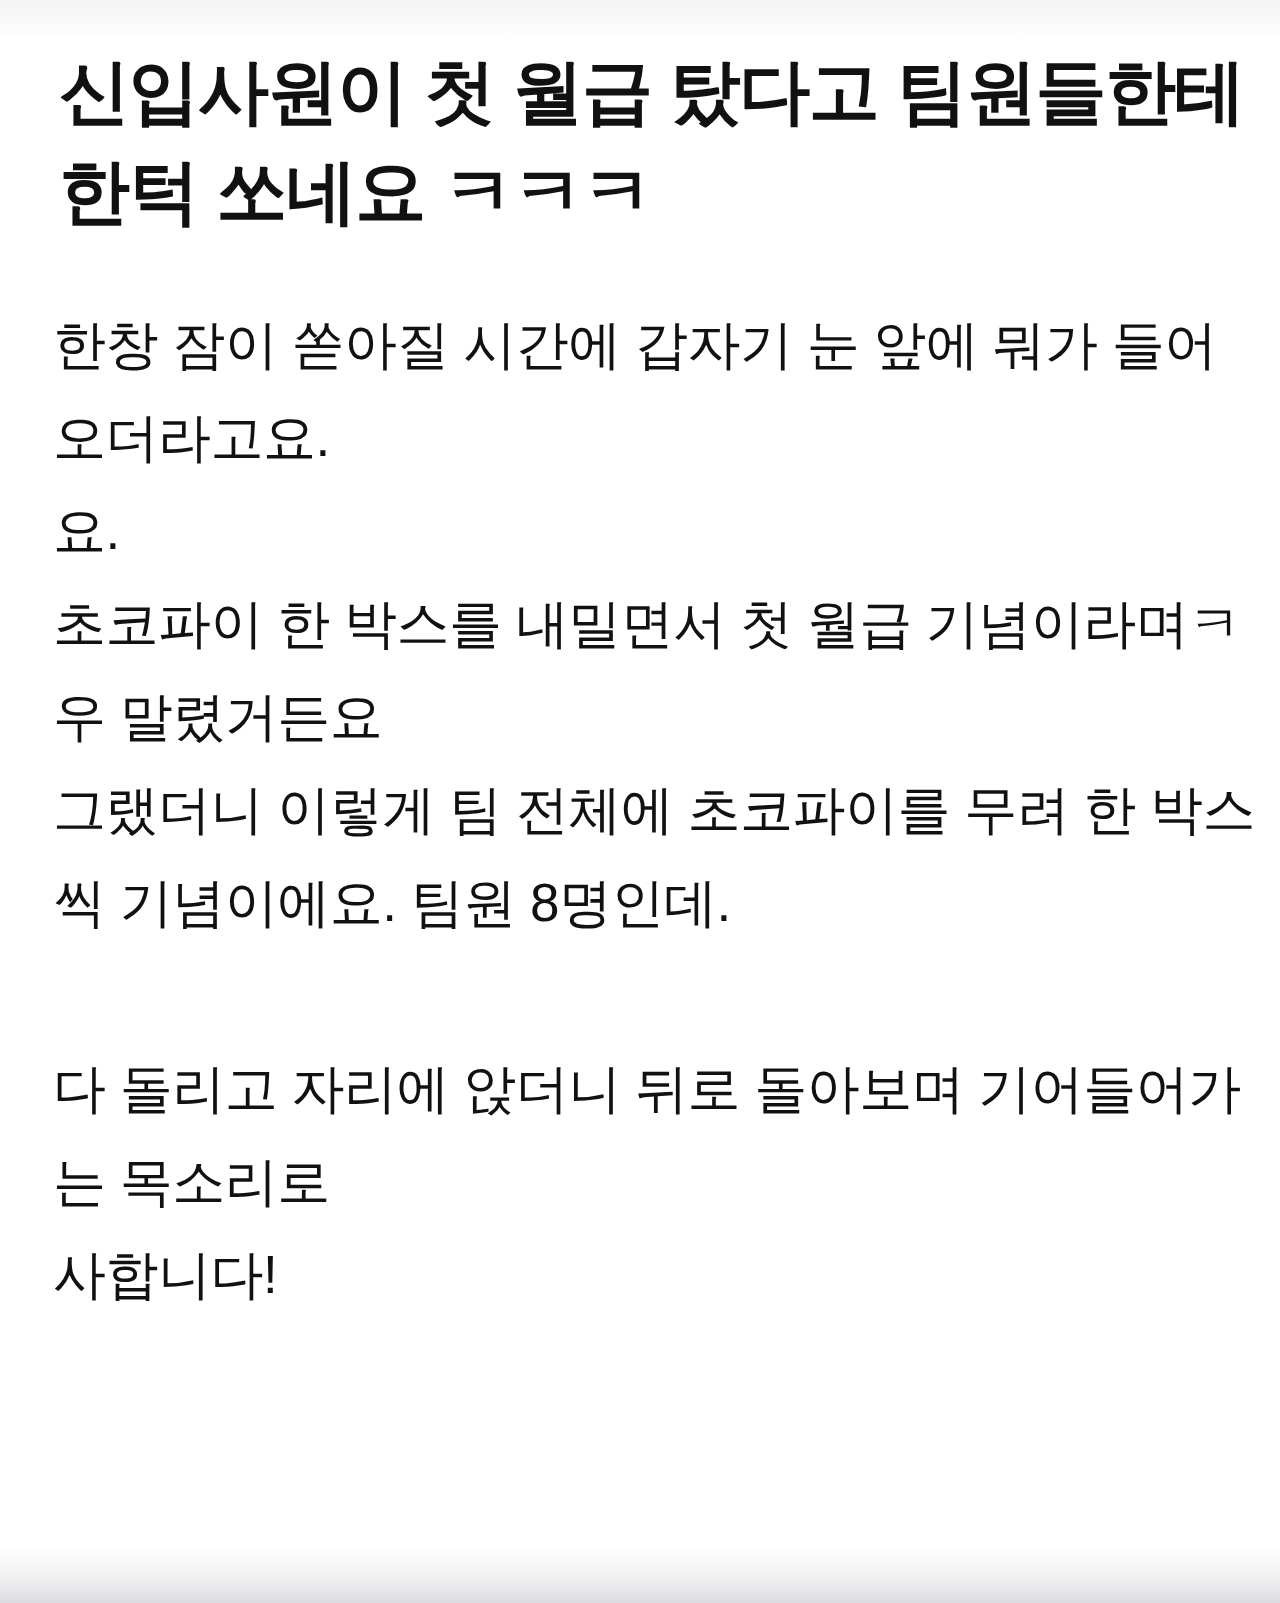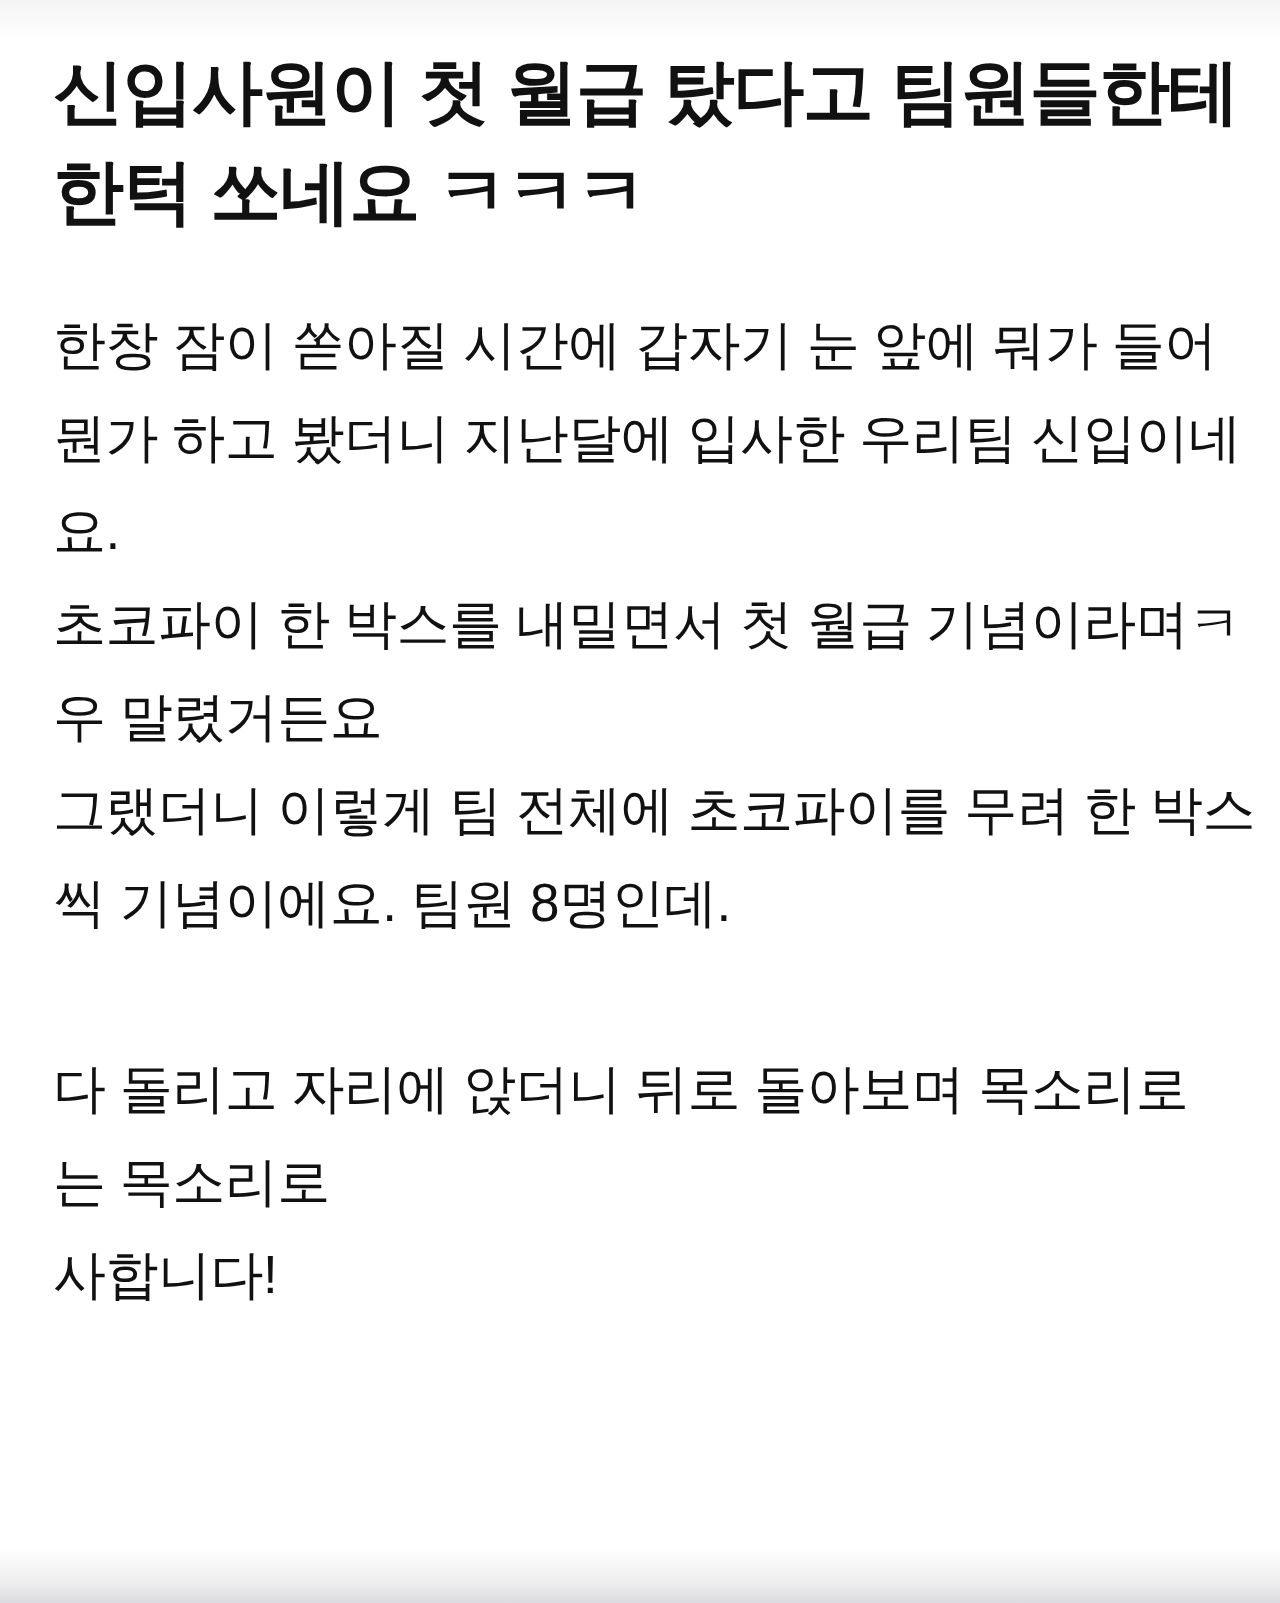--- a/index.html
+++ b/index.html
@@ -39,20 +39,21 @@
   }
   .title {
     font-size: 71px;
     line-height: 100px;
     font-weight: 700;
     letter-spacing: -1.5px;
   }
   .title-line {
     min-height: 100px;
     white-space: nowrap;
+    margin-left: 6px;
   }
   .body-text {
     margin-top: 56px;
     font-size: 53px;
     line-height: 93px;
     font-weight: 400;
     letter-spacing: -0.5px;
   }
   .body-line {
     min-height: 93px;
@@ -65,26 +66,26 @@
 <div class="page">
   <div class="content">
 
     <div class="title">
       <div class="title-line">신입사원이 첫 월급 탔다고 팀원들한테</div>
       <div class="title-line">한턱 쏘네요 ㅋㅋㅋ</div>
     </div>
 
     <div class="body-text">
       <div class="body-line">한창 잠이 쏟아질 시간에 갑자기 눈 앞에 뭐가 들어</div>
-      <div class="body-line">뭔가 하고 봤더니 지난달에 입사한 우리팀 신입이네</div>
+      <div class="body-line">오더라고요.</div>
       <div class="body-line">요.</div>
       <div class="body-line">초코파이 한 박스를 내밀면서 첫 월급 기념이라며ㅋ</div>
       <div class="body-line">우 말렸거든요</div>
       <div class="body-line">그랬더니 이렇게 팀 전체에 초코파이를 무려 한 박스</div>
       <div class="body-line">씩 기념이에요. 팀원 8명인데.</div>
       <div class="body-line"></div>
-      <div class="body-line">다 돌리고 자리에 앉더니 뒤로 돌아보며 목소리로</div>
+      <div class="body-line">다 돌리고 자리에 앉더니 뒤로 돌아보며 기어들어가</div>
       <div class="body-line">는 목소리로</div>
       <div class="body-line">사합니다!</div>
     </div>
 
   </div>
 </div>
 
 </body></html>

